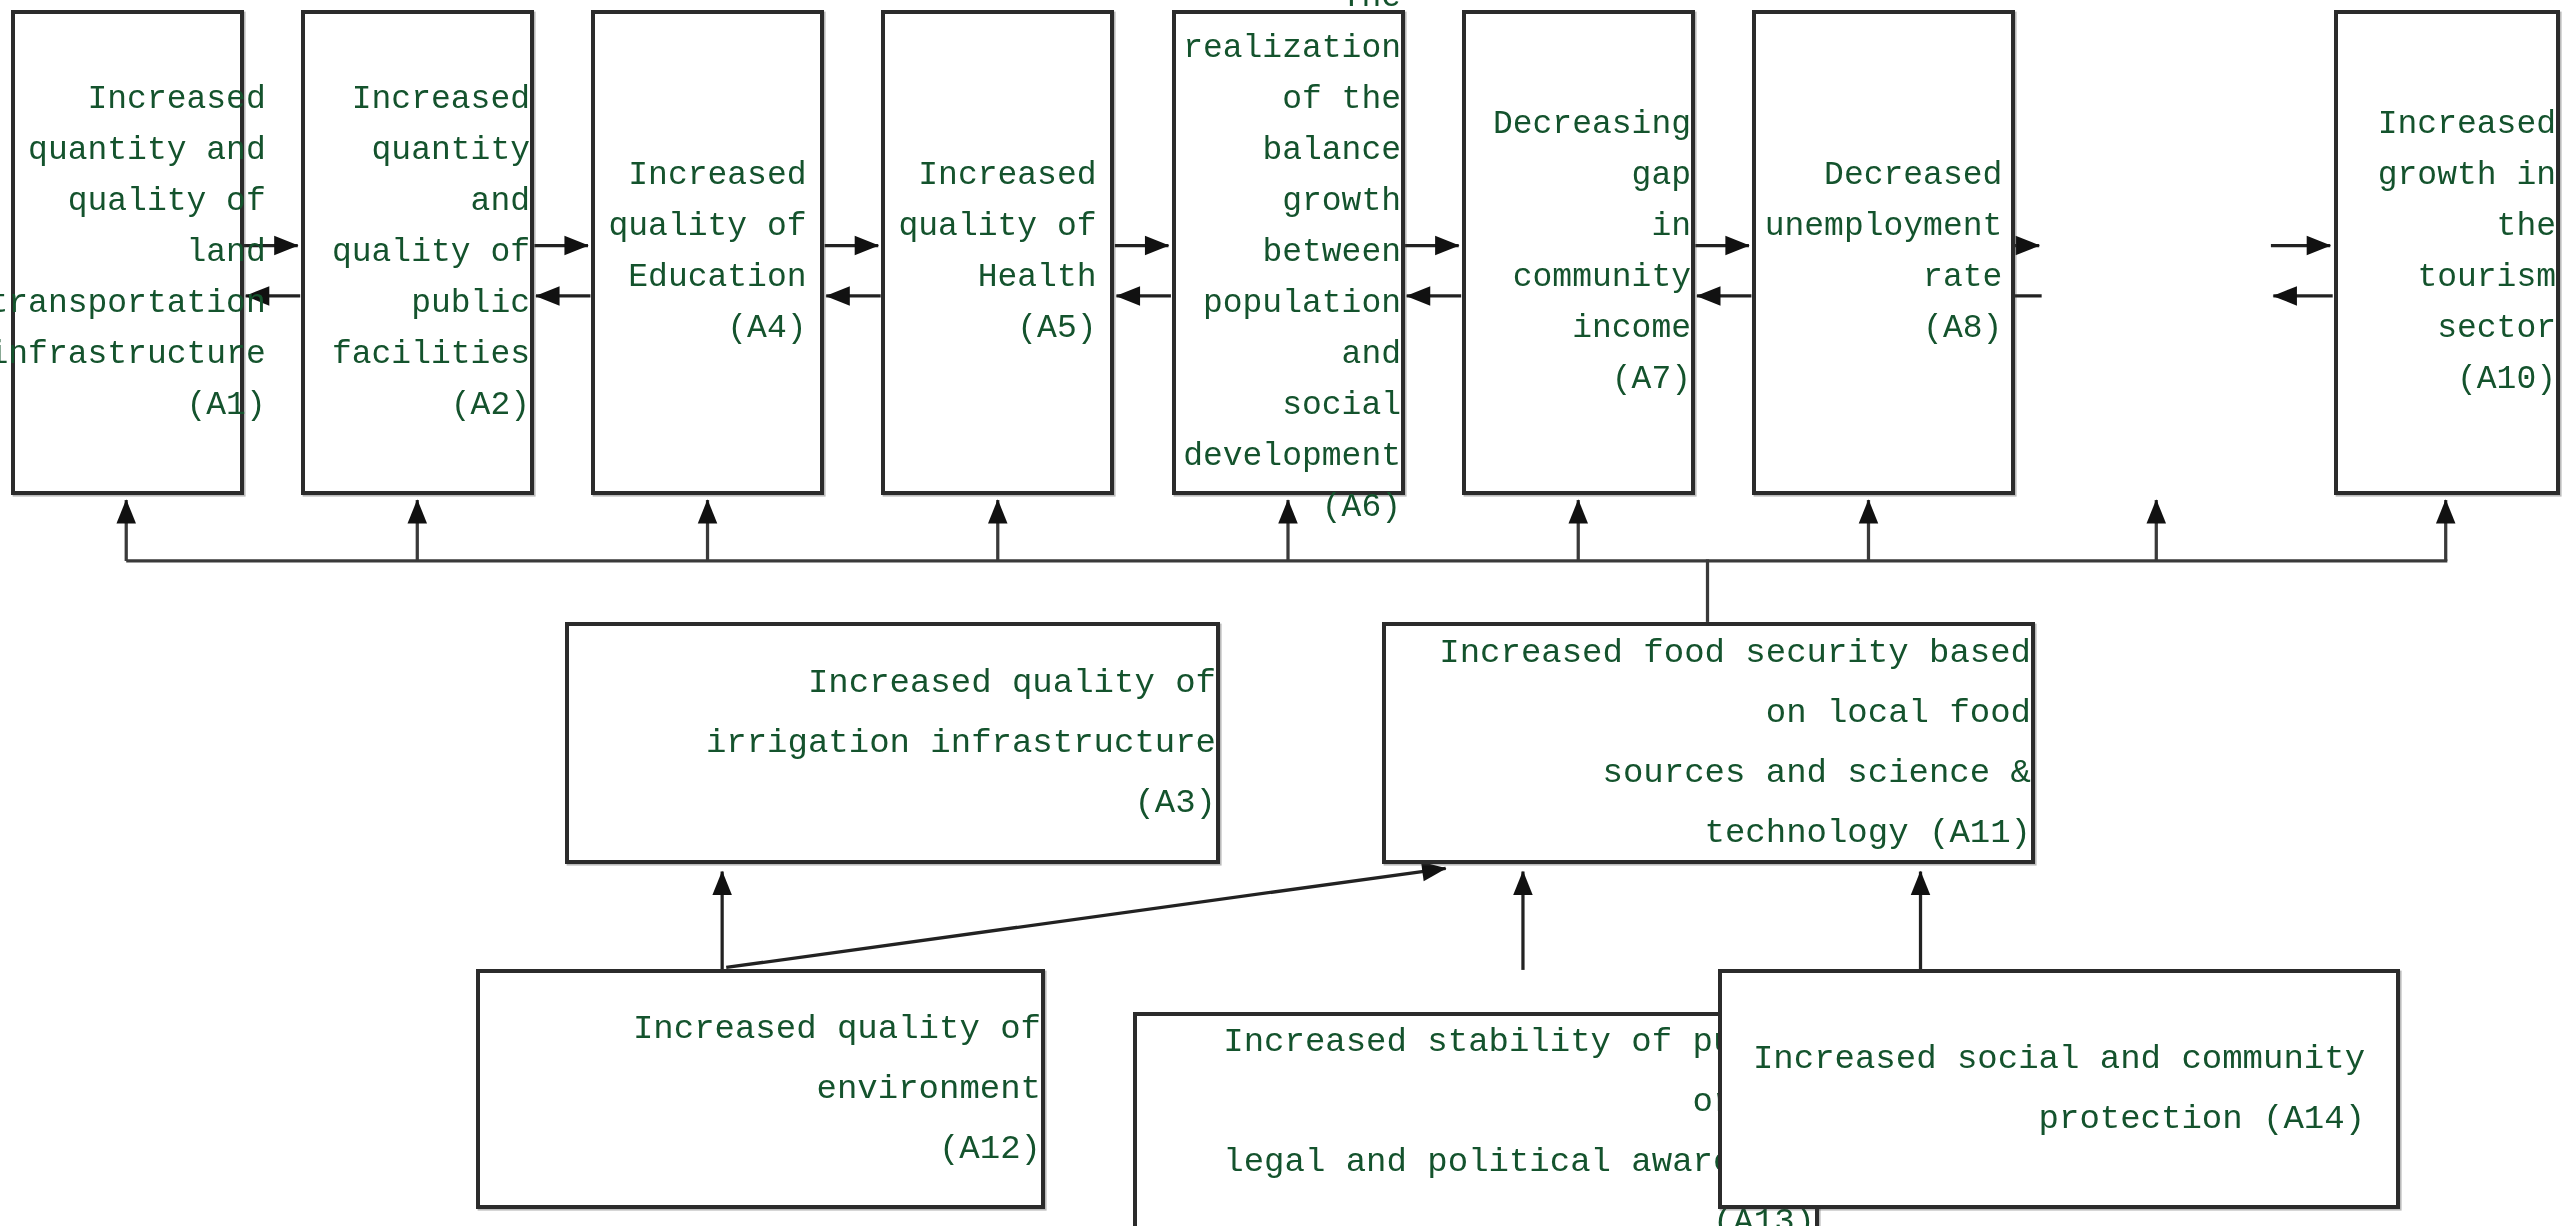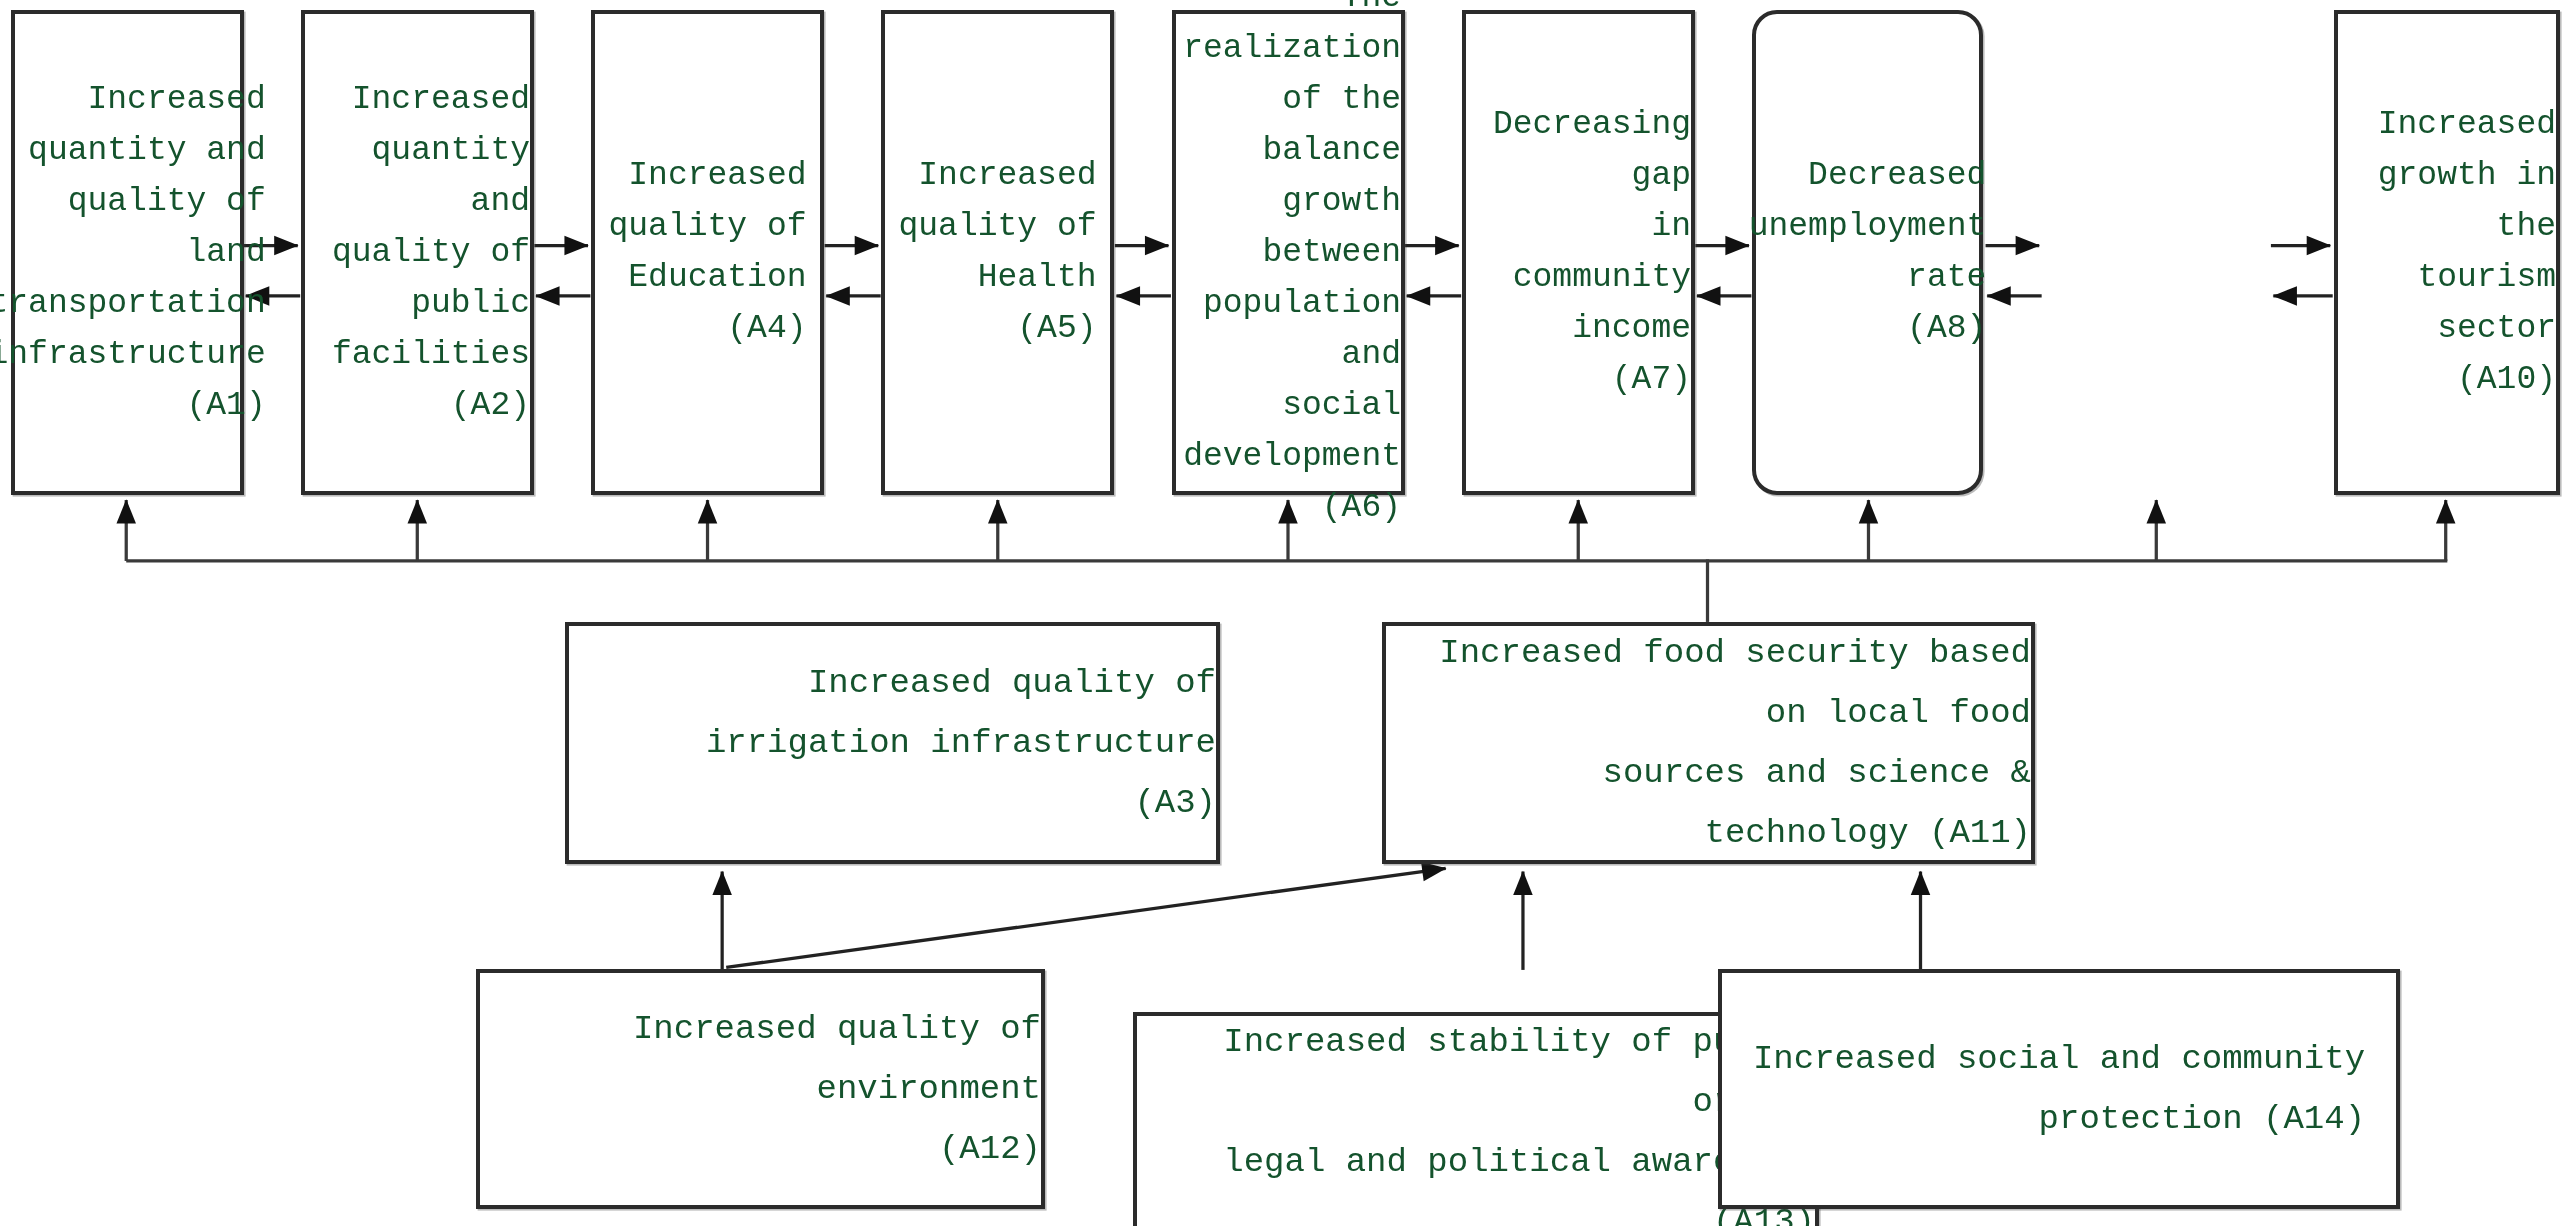--- a/index.html
+++ b/index.html
@@ -46,21 +46,21 @@
     font-size: 34px;
     line-height: 60px;
   }
   
   #node-a1  { left: 10.6px;   width: 233px; }
   #node-a2  { left: 301px;  width: 233px; }
   #node-a4  { left: 591px;  width: 233px; }
   #node-a5  { left: 881px; width: 233px; }
   #node-a6  { left: 1172px; width: 233px; }
   #node-a7  { left: 1462px; width: 233px; }
-  #node-a8  { left: 1752px; width: 231px; border-radius: 25px; }
+  #node-a8  { left: 1752px; width: 263px; }
   #node-a9  { left: 2043px; width: 228px; }
   #node-a10 { left: 2334px; width: 226px; }
   
   #node-a3  { left: 565px;  top: 622px;  width: 655px; height: 242px; padding-left: 16px; }
   #node-a11 { left: 1382px; top: 622px;  width: 653px; height: 242px; padding-left: 44px; }
   
   #node-a12 { left: 431px;  top: 969px; width: 569px; height: 240px; margin-left: 45px; }
   #node-a13 { left: 1133px; top: 1012px; width: 686px; height: 240px; }
   #node-a14 { left: 1718px; top: 969px; width: 682px; height: 240px; }
 </style>

